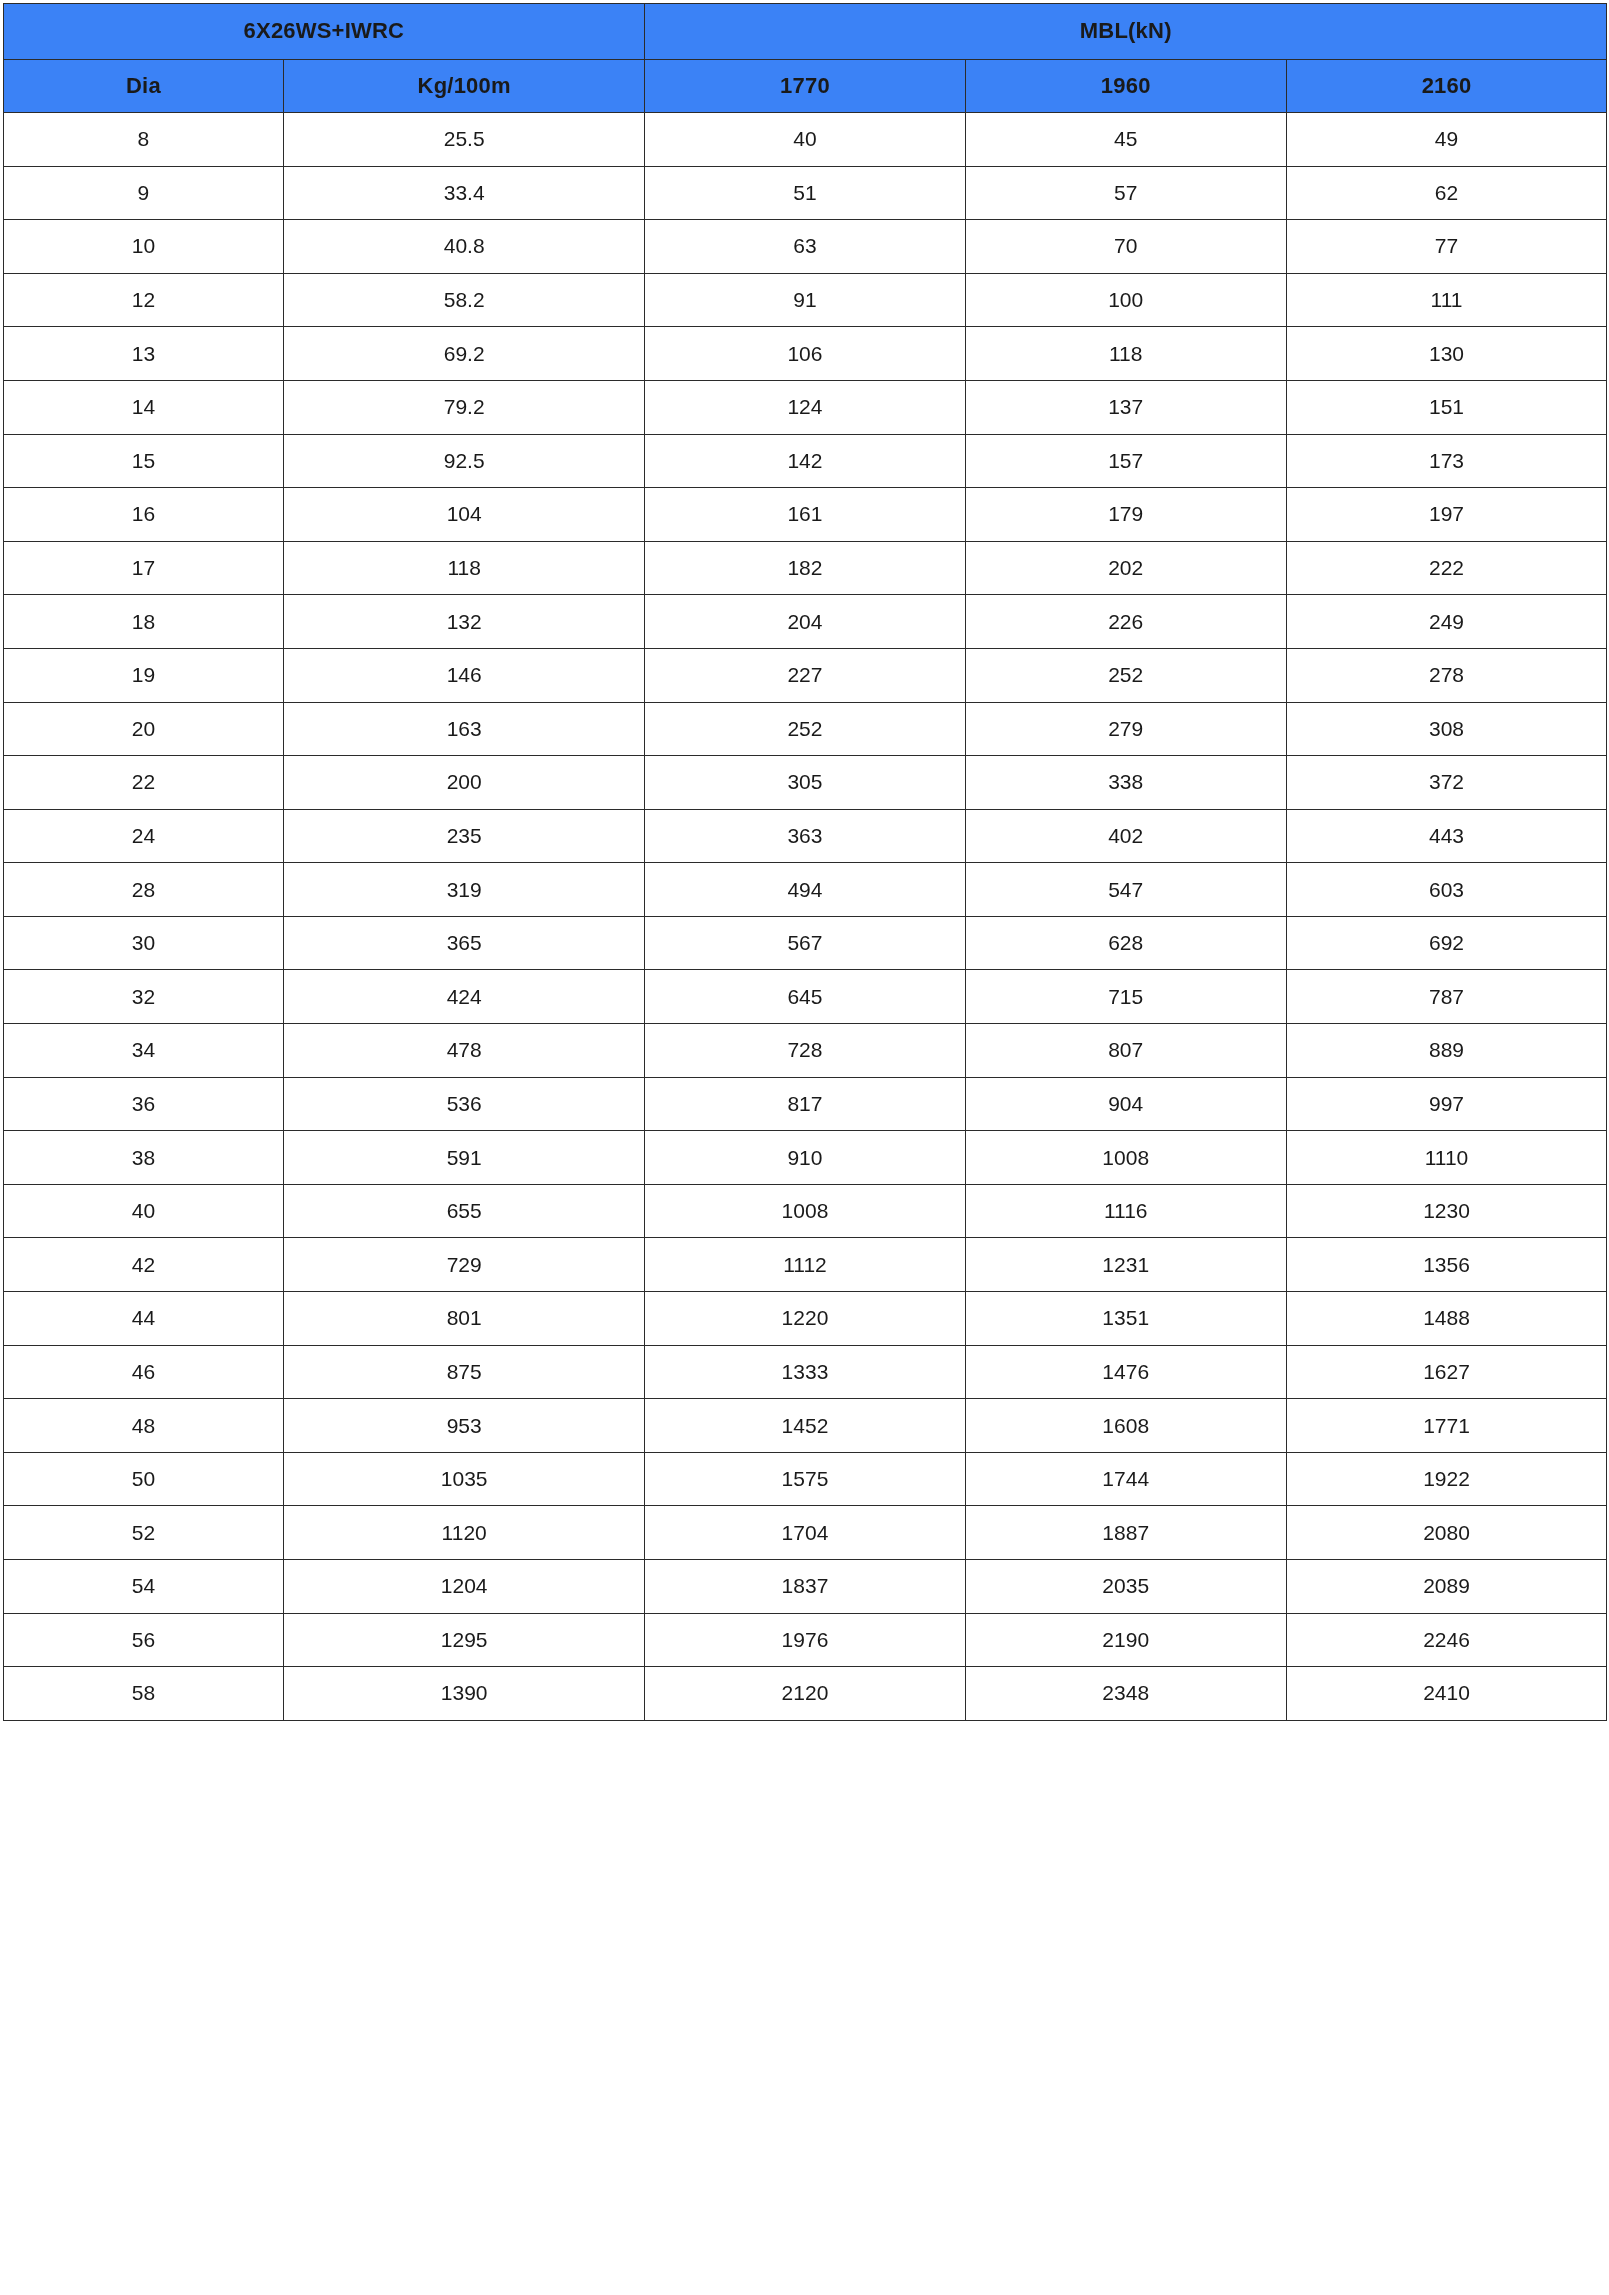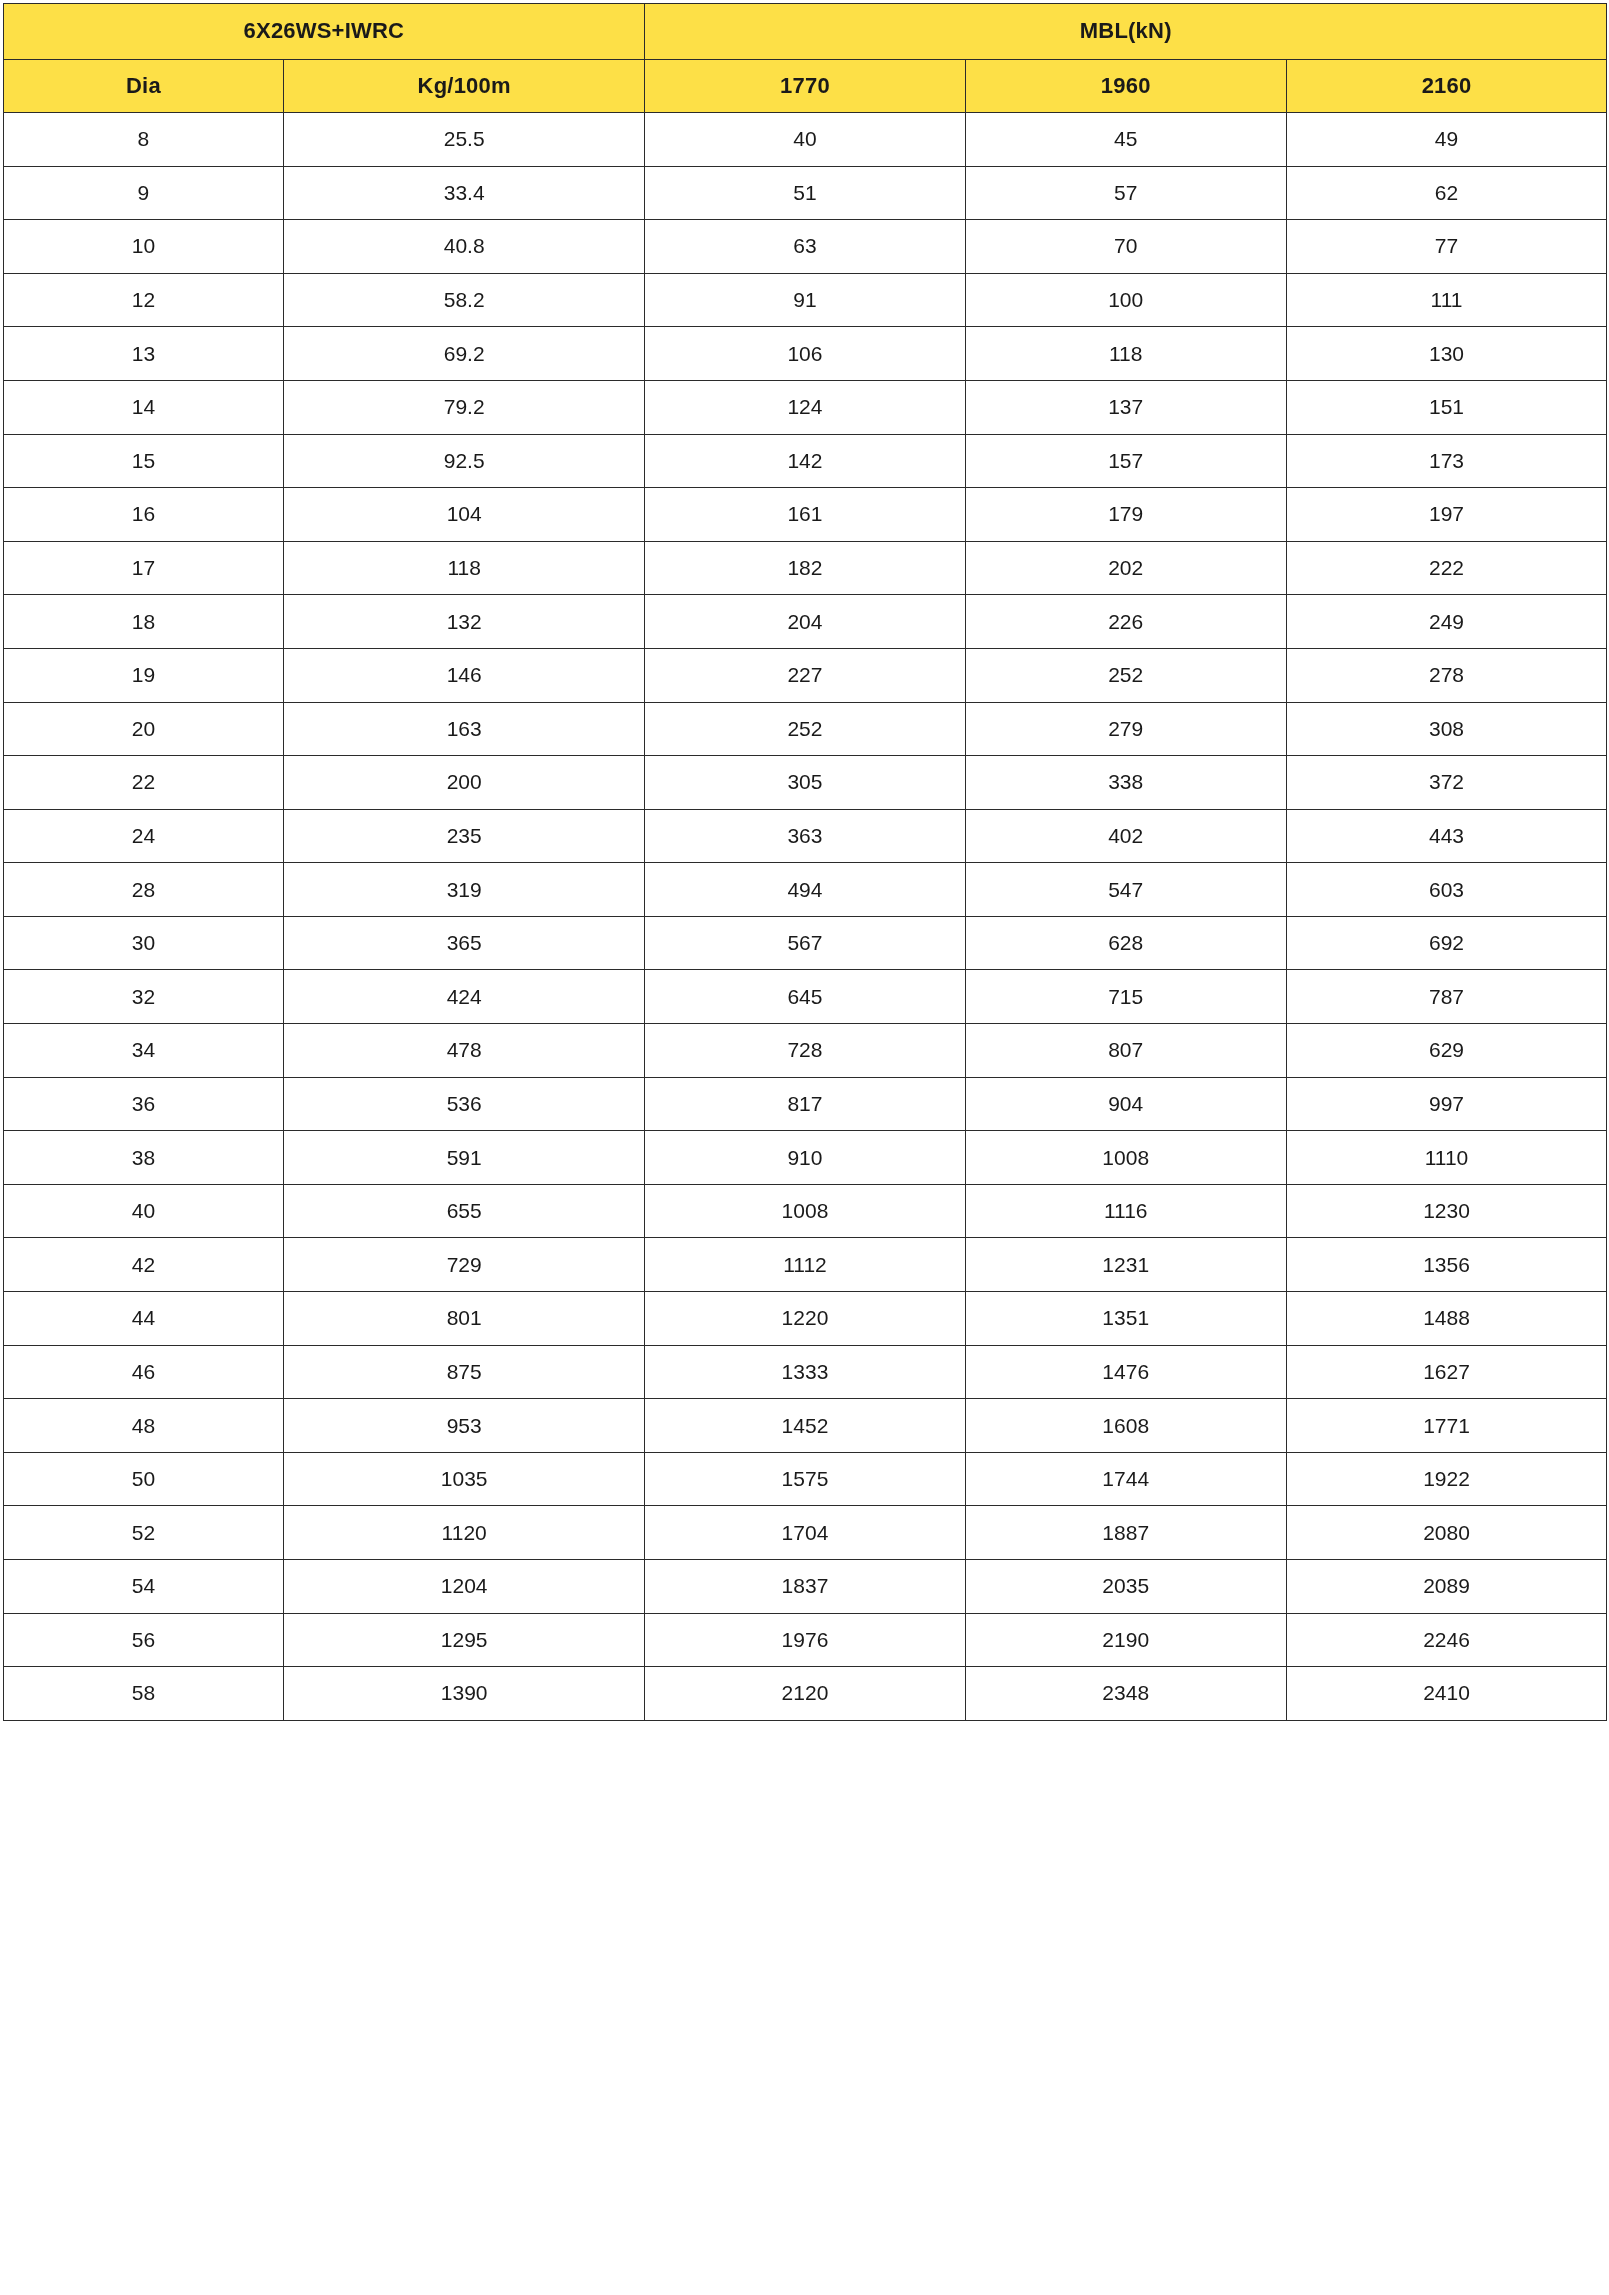--- a/index.html
+++ b/index.html
@@ -28,21 +28,21 @@
   table.spec-table col.c4 { width: 20.0%; }
 
   table.spec-table th,
   table.spec-table td {
     border: 1.3px solid #2b2b2b;
     text-align: center;
     vertical-align: middle;
     color: #1a1a1a;
   }
   table.spec-table thead th {
-    background: #fde047;
+    background: #3b82f6;
     font-weight: bold;
     font-size: 22px;
     height: 47px;
     padding: 2.6px 3.8px;
     letter-spacing: 0.2px;
     margin-top: 20px;
   }
   table.spec-table thead tr.row-group th {
     height: 50px;
   }
@@ -197,21 +197,21 @@
           <td>424</td>
           <td>645</td>
           <td>715</td>
           <td>787</td>
         </tr>
         <tr>
           <td>34</td>
           <td>478</td>
           <td>728</td>
           <td>807</td>
-          <td>629</td>
+          <td>889</td>
         </tr>
         <tr>
           <td>36</td>
           <td>536</td>
           <td>817</td>
           <td>904</td>
           <td>997</td>
         </tr>
         <tr>
           <td>38</td>

